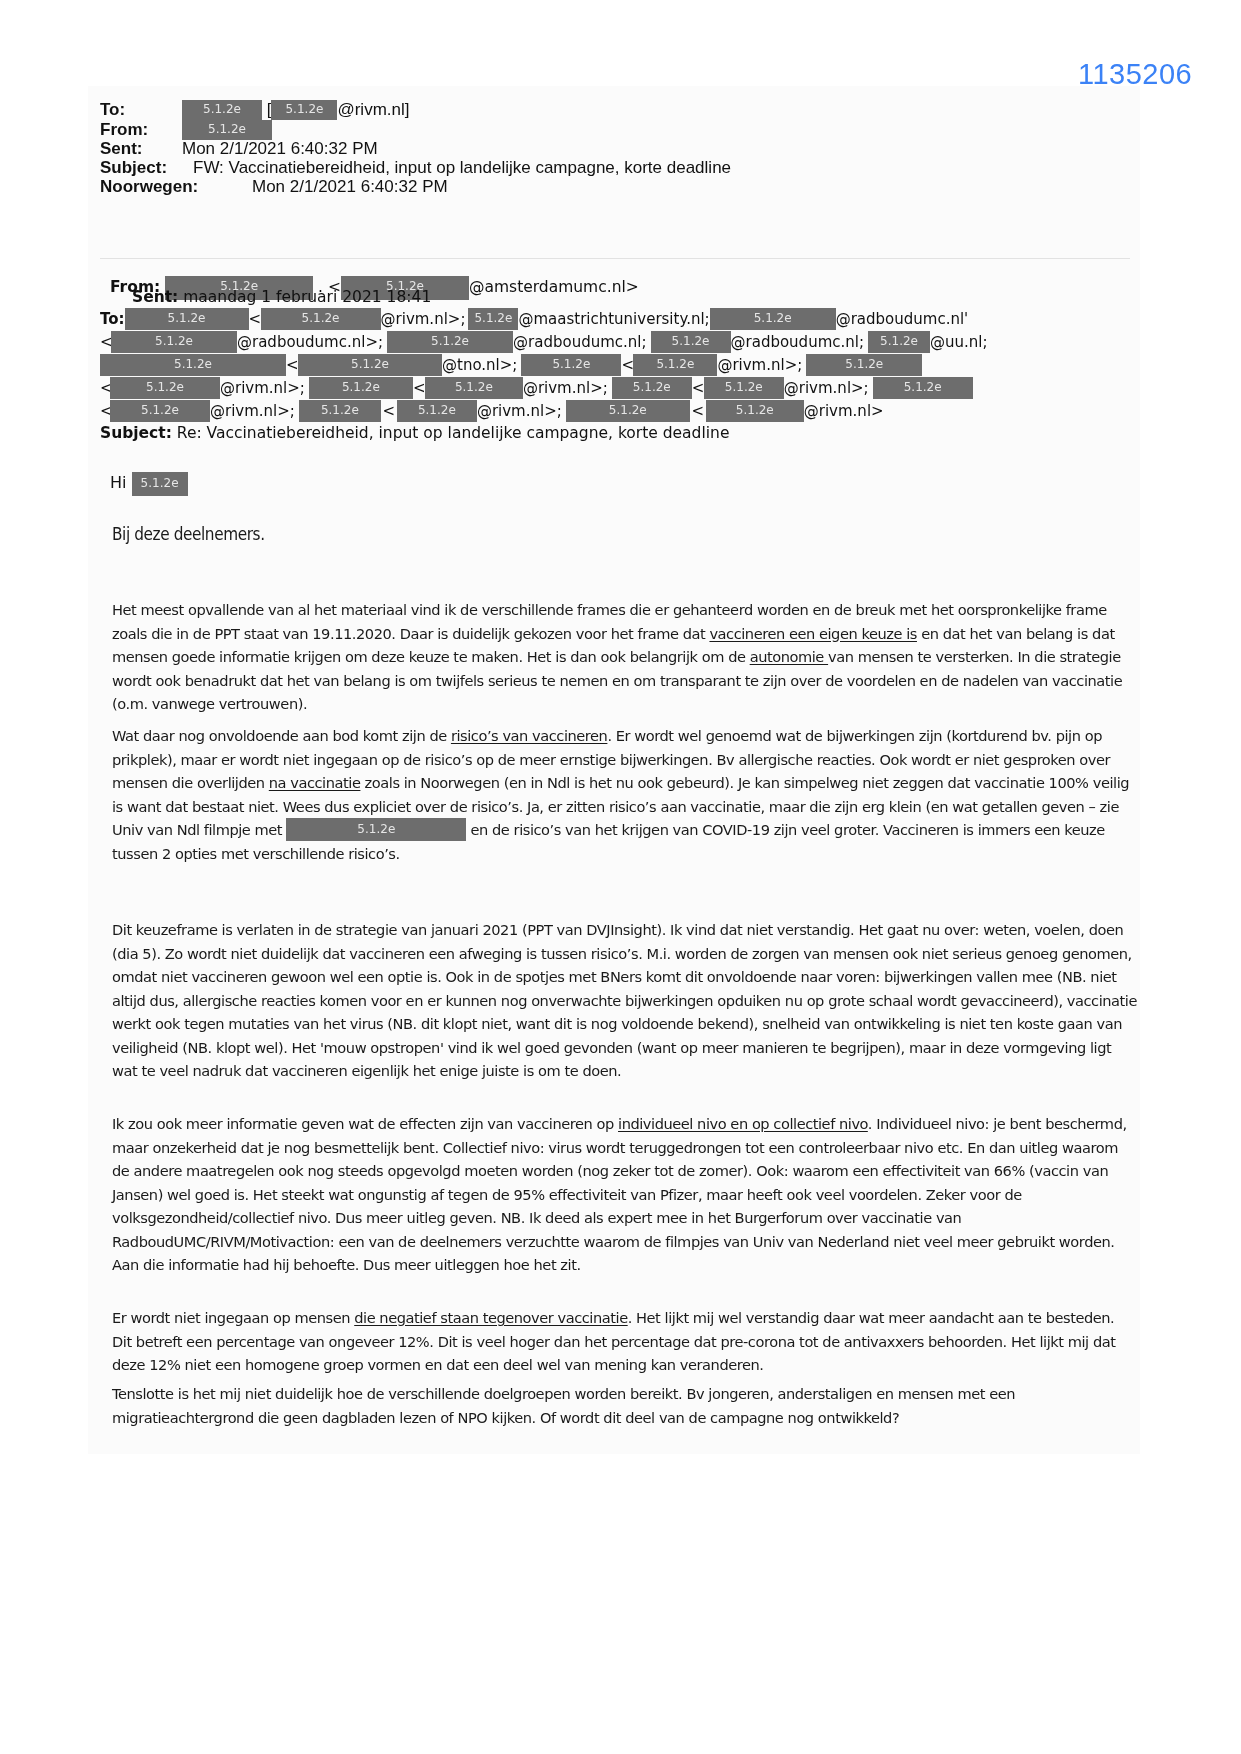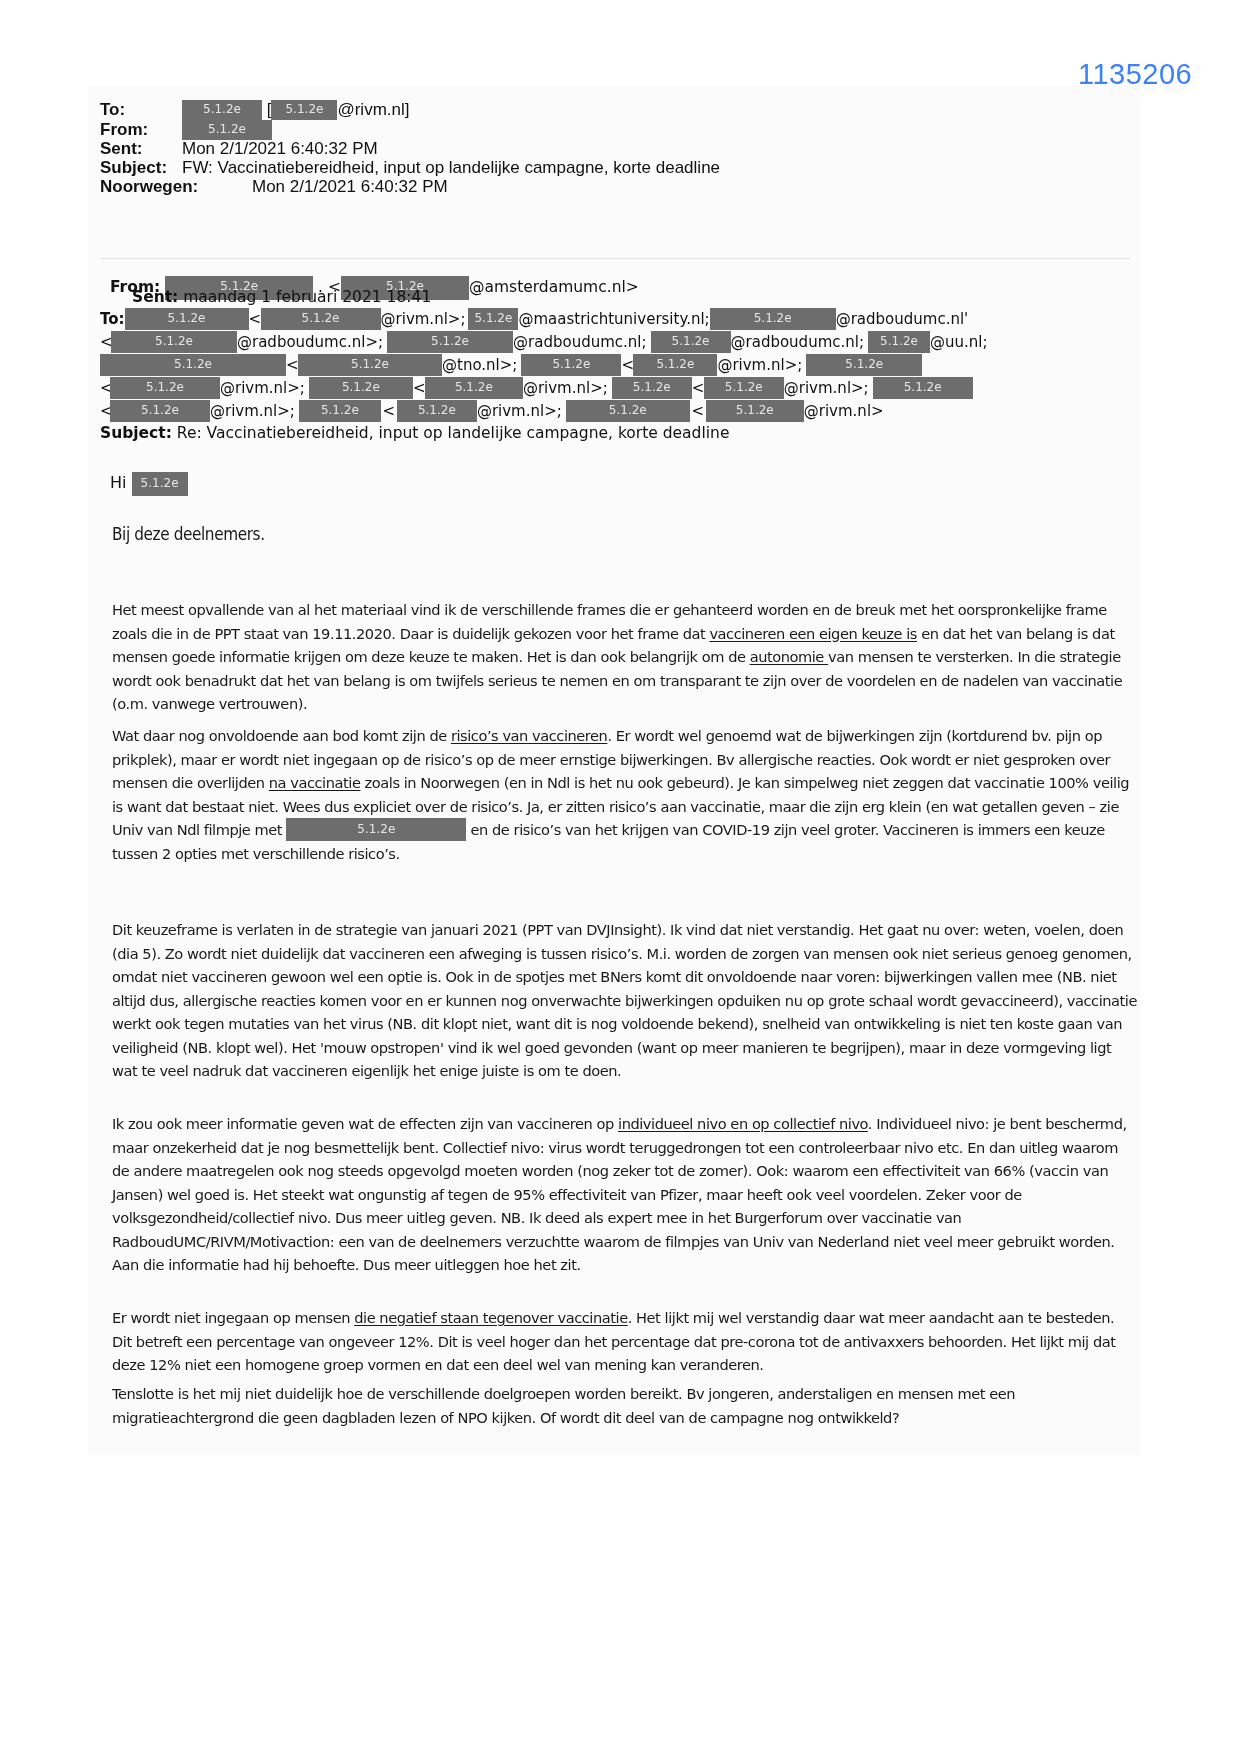--- a/index.html
+++ b/index.html
@@ -39,21 +39,21 @@
 <div class="hdr" style="top:100px;">
   <b>To:</b><span class="red" style="width:80px;margin-left:2px;">5.1.2e</span><span> [</span><span class="red" style="width:66px;">5.1.2e</span><span>@rivm.nl]</span>
 </div>
 <div class="hdr" style="top:120px;">
   <b>From:</b><span class="red" style="width:90px;margin-left:2px;">5.1.2e</span>
 </div>
 <div class="hdr" style="top:139px;">
   <b>Sent:</b><span style="margin-left:2px;">Mon 2/1/2021 6:40:32 PM</span>
 </div>
 <div class="hdr" style="top:158px;">
-  <b>Subject:</b><span style="margin-left:2px;">FW: Vaccinatiebereidheid, input op landelijke campagne, korte deadline</span>
+  <b>Subject:</b><span style="margin-left:13px;">FW: Vaccinatiebereidheid, input op landelijke campagne, korte deadline</span>
 </div>
 <div class="hdr" style="top:177px;">
   <b>Noorwegen:</b><span style="margin-left:72px;">Mon 2/1/2021 6:40:32 PM</span>
 </div>
 
 <div class="divider"></div>
 
 <div class="orig" style="top:276px; left:110px;">
   <b>From:</b>
   <span class="red" style="width:148px;height:24px;line-height:20px;">5.1.2e</span><span> . &lt;</span><span class="red" style="width:128px;height:24px;line-height:20px;">5.1.2e</span><span>@amsterdamumc.nl&gt;</span>

